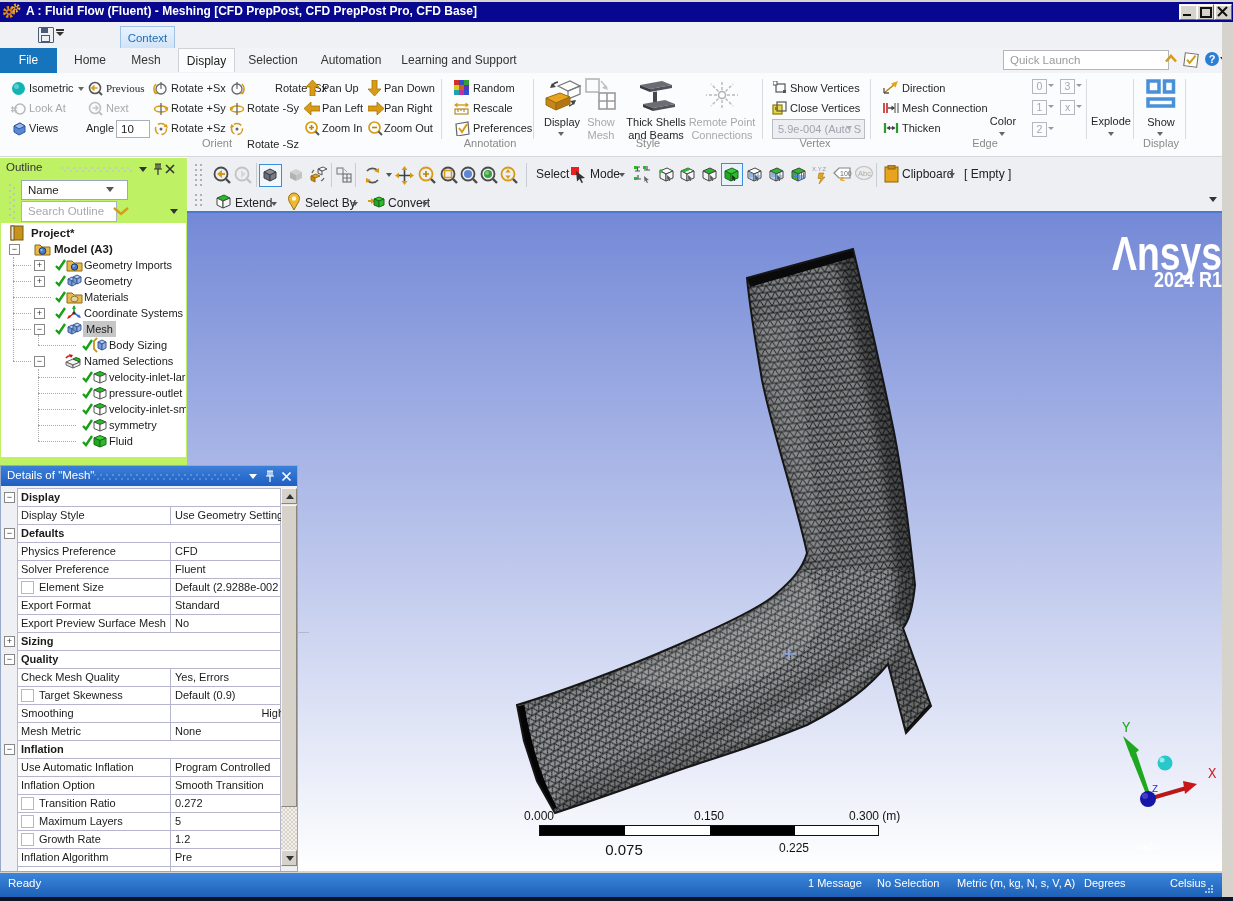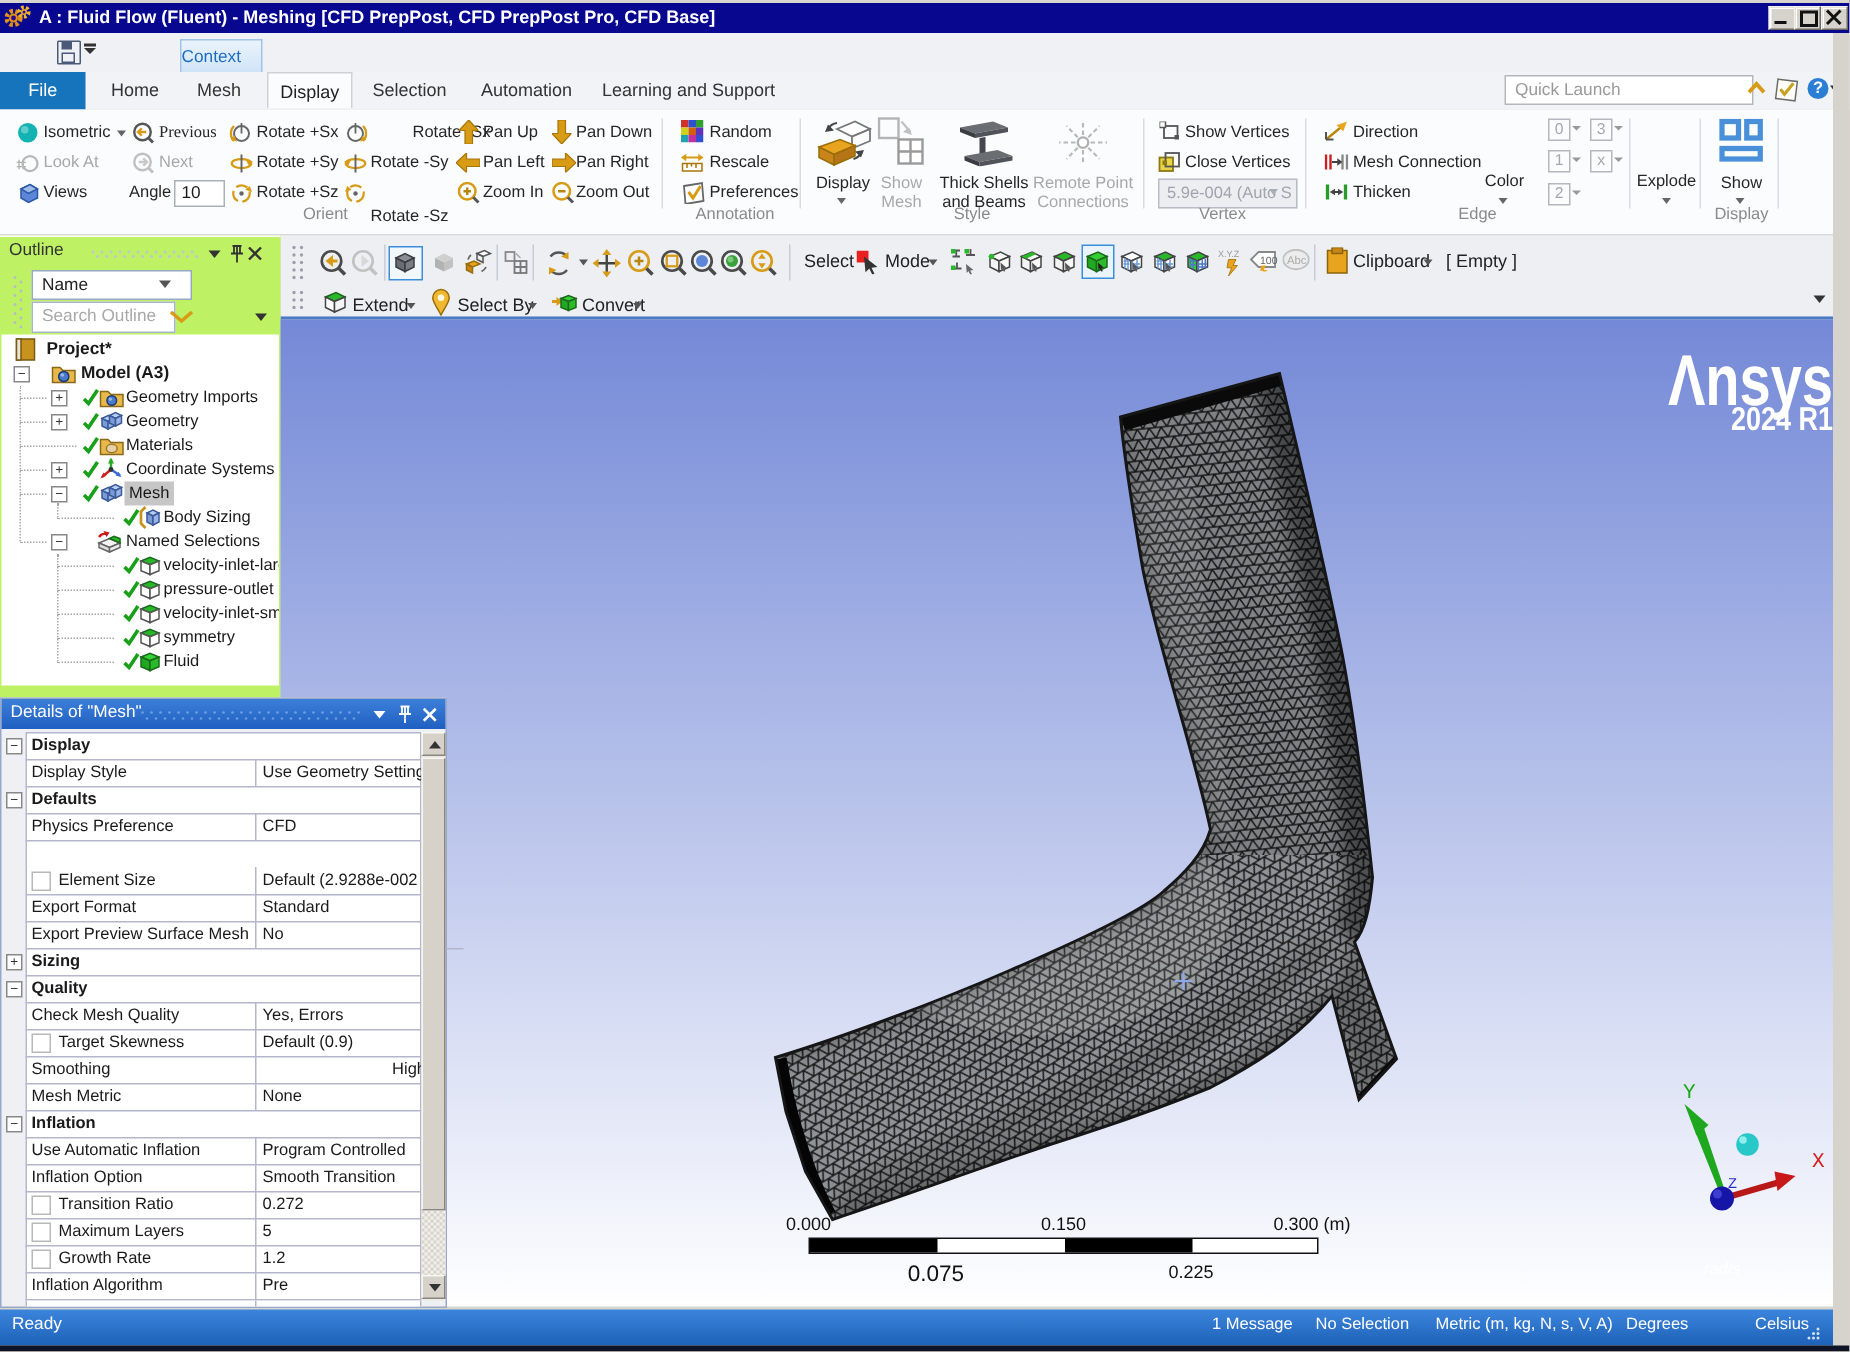--- a/index.html
+++ b/index.html
@@ -47,21 +47,21 @@
     </svg>
   </div>
 
 <div class="ab" style="left:0;top:22px;width:1233px;height:26px;background:#eff1f4;"></div>
 <div class="ab" style="left:38px;top:27px;width:14px;height:14px;border:1.5px solid #4a5a78;border-radius:1px;background:#eff1f4;">
  <div class="ab" style="left:2px;top:0;width:7px;height:5px;background:#4a5a78;"></div>
  <div class="ab" style="left:2px;top:7px;width:7px;height:5px;border:1px solid #4a5a78;"></div>
 </div>
 <div class="ab" style="left:56px;top:32px;width:0;height:0;border-left:4px solid transparent;border-right:4px solid transparent;border-top:4px solid #333;"></div>
 <div class="ab" style="left:56px;top:29px;width:8px;height:2px;background:#333;"></div>
-<div class="ab" style="left:120px;top:26px;width:53px;height:22px;background:linear-gradient(#eaf3fc,#cfe3f7);border:1px solid #9fc4e8;border-bottom:none;color:#1e6dbd;text-align:left;line-height:22px;font-size:11.5px;">Context</div>
+<div class="ab" style="left:120px;top:26px;width:53px;height:22px;background:linear-gradient(#eaf3fc,#cfe3f7);border:1px solid #9fc4e8;border-bottom:none;color:#1e6dbd;text-align:center;line-height:22px;font-size:11.5px;">Context</div>
 
 <div class="ab" style="left:0;top:48px;width:1233px;height:25px;background:#f2f3f6;"></div>
 <div class="ab" style="left:0;top:48px;width:57px;height:25px;background:#1574bb;color:#fff;text-align:center;line-height:25px;font-size:12px;">File</div>
 <div class="ab" style="left:66px;top:48px;width:48px;text-align:center;line-height:25px;font-size:12px;color:#333;">Home</div>
 <div class="ab" style="left:122px;top:48px;width:48px;text-align:center;line-height:25px;font-size:12px;color:#333;">Mesh</div>
 <div class="ab" style="left:178px;top:48px;width:57px;height:24px;background:#fbfcfd;border:1px solid #cfd1d5;border-bottom:none;box-sizing:border-box;text-align:center;line-height:24px;font-size:12px;color:#222;">Display</div>
 <div class="ab" style="left:244px;top:48px;width:58px;text-align:center;line-height:25px;font-size:12px;color:#333;">Selection</div>
 <div class="ab" style="left:312px;top:48px;width:78px;text-align:center;line-height:25px;font-size:12px;color:#333;">Automation</div>
 <div class="ab" style="left:400px;top:48px;width:118px;text-align:center;line-height:25px;font-size:12px;color:#333;">Learning and Support</div>
 <div class="ab" style="left:1003px;top:50px;width:158px;height:18px;background:#fff;border:1px solid #b4b6ba;color:#9a9a9a;line-height:18px;padding-left:6px;font-size:11.5px;">Quick Launch</div>
@@ -941,20 +941,24 @@
       <span class="dval">Use Geometry Setting</span>
     </div>
 <div class="exp" style="left:3px;top:62px;">−</div>
 <div class="dcat" style="top:58px;">
       <span class="dlab" style="font-weight:bold;">Defaults</span>
     </div>
 <div class="drow" style="top:76px;">
       <span class="dlab">Physics Preference</span>
       <span class="dval">CFD</span>
     </div>
+<div class="drow" style="top:94px;">
+      <span class="dlab">Solver Preference</span>
+      <span class="dval">Fluent</span>
+    </div>
 <div class="drow" style="top:112px;">
       <span class="chk" style="left:4px;top:3px;"></span>
       <span class="dlab" style="left:22px;">Element Size</span>
       <span class="dval">Default (2.9288e-002 ...</span>
     </div>
 <div class="drow" style="top:130px;">
       <span class="dlab">Export Format</span>
       <span class="dval">Standard</span>
     </div>
 <div class="drow" style="top:148px;padding-left:28px;">

